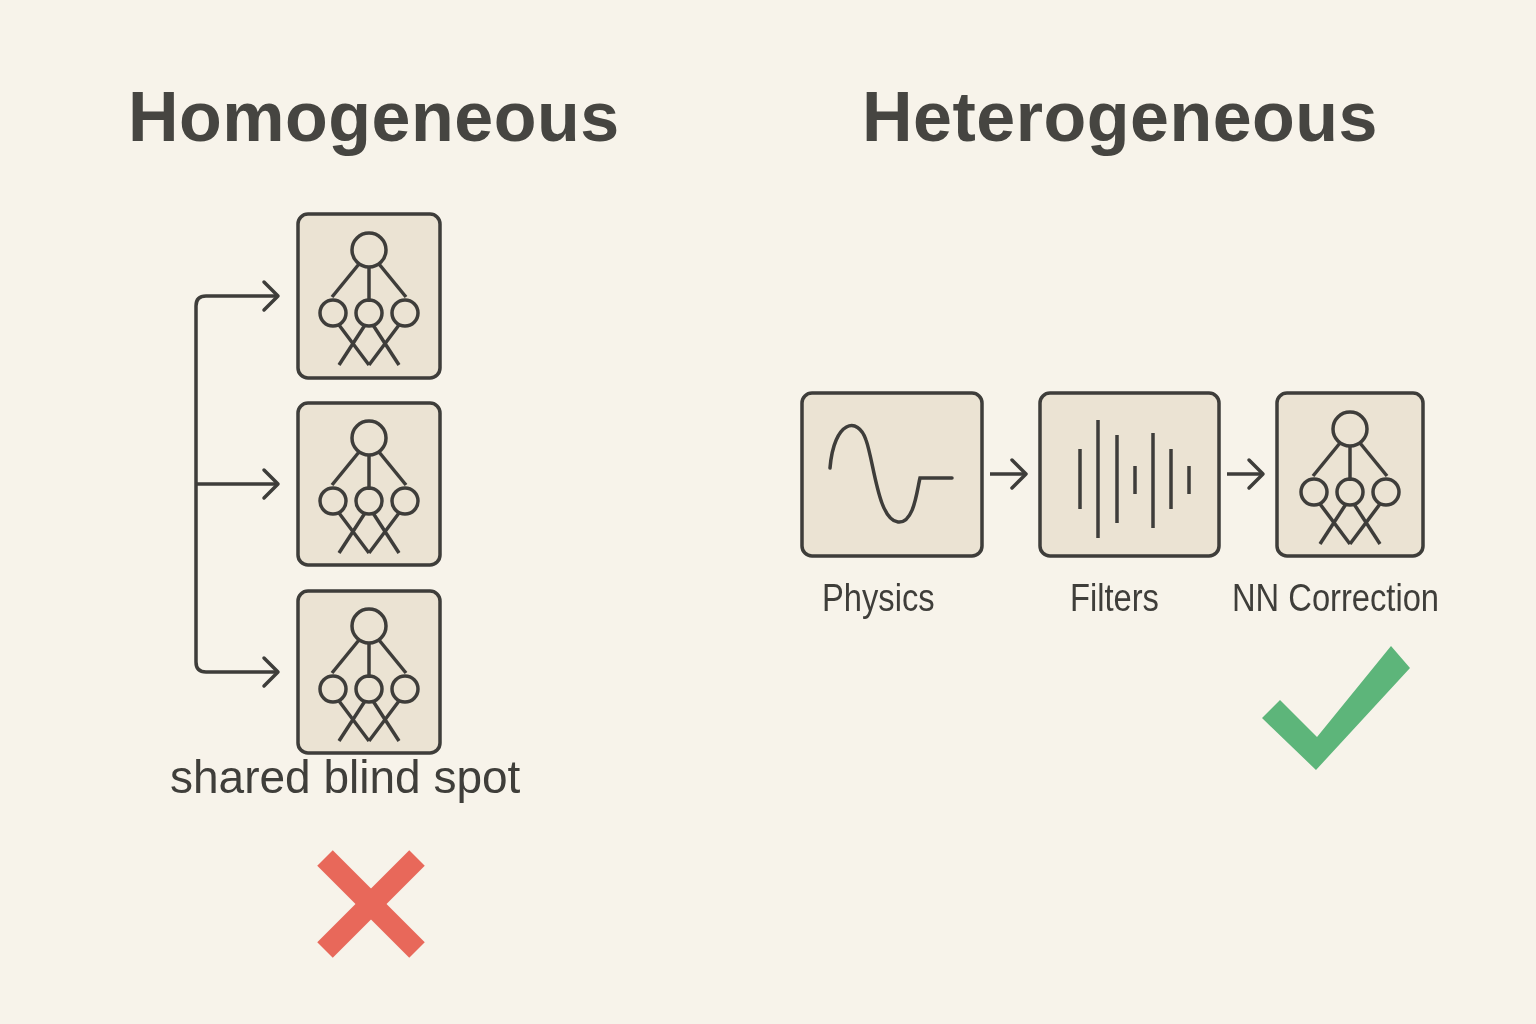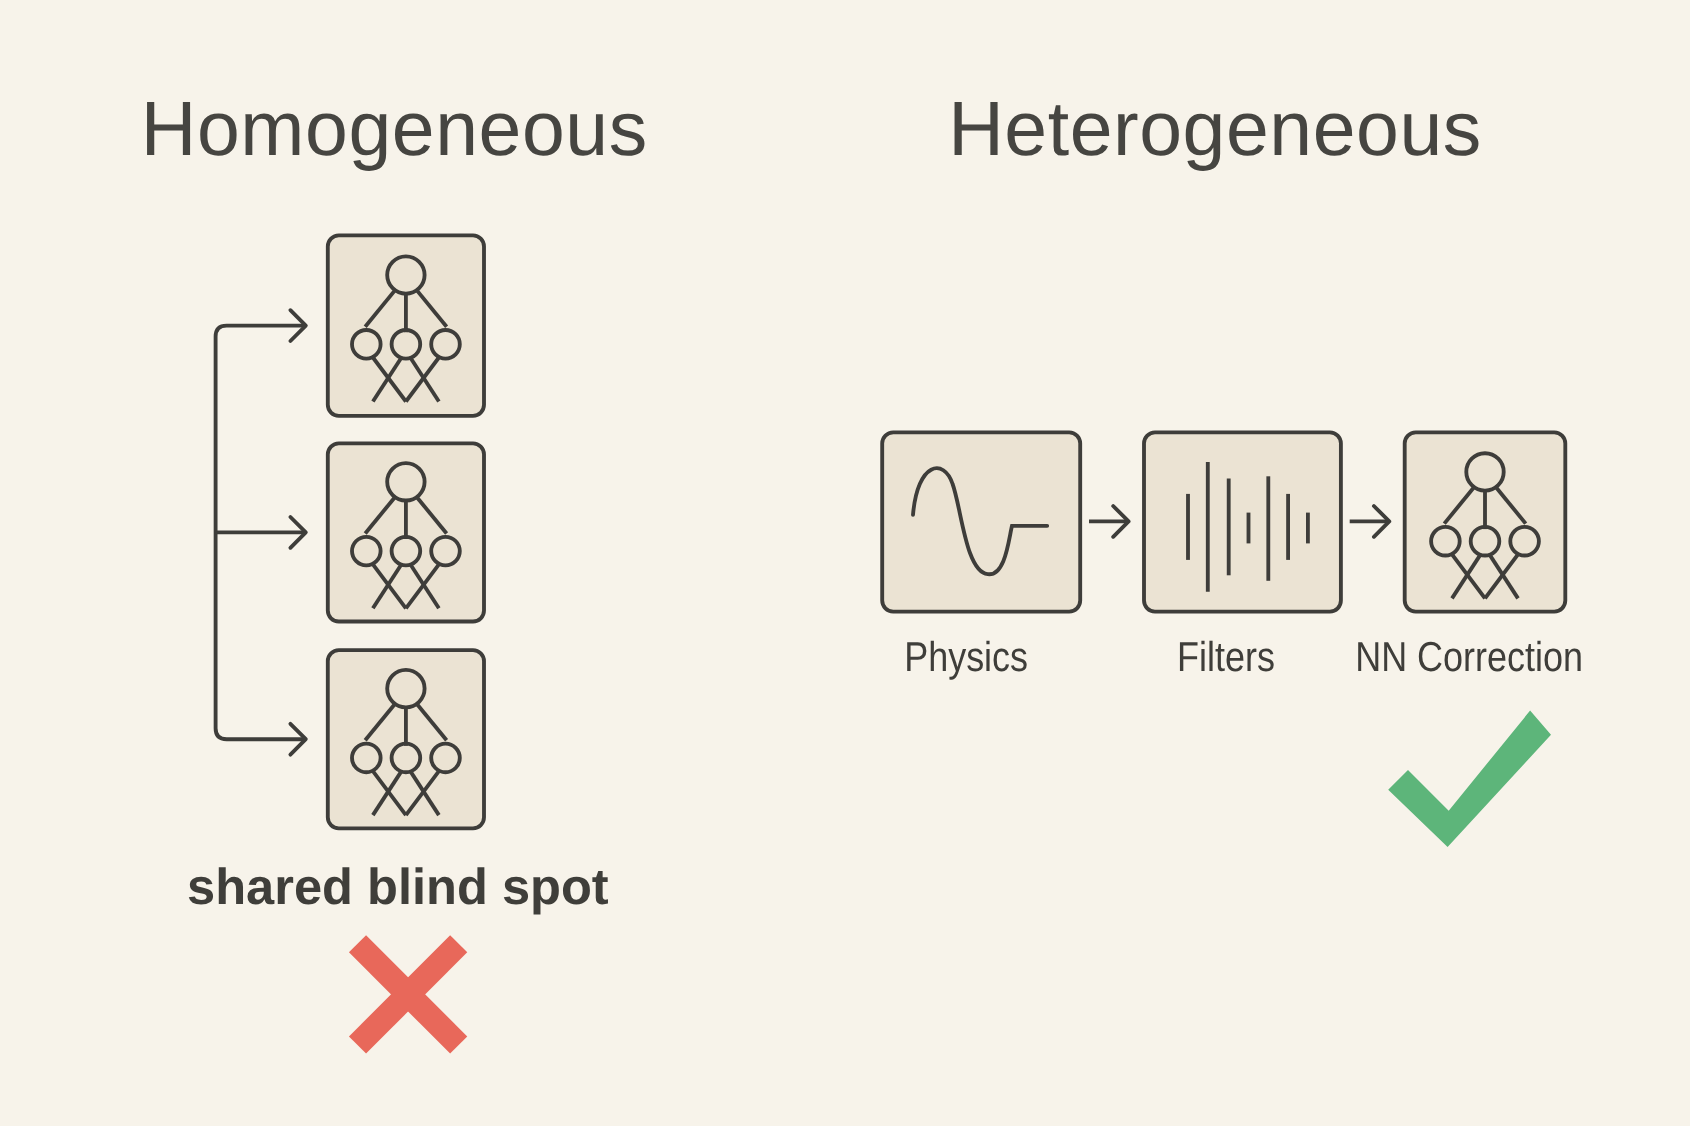--- a/index.html
+++ b/index.html
@@ -8,21 +8,21 @@
       width: 1536px;
       height: 1024px;
       background: #f7f3ea;
       overflow: hidden;
     }
     body { position: relative; font-family: "Liberation Sans", sans-serif; color: #3f3e3a; }
     .title {
       position: absolute;
       top: 72px;
       font-family: "Liberation Sans", sans-serif;
-      font-weight: normal;
+      font-weight: bold;
       font-size: 70px;
       color: #464541;
       line-height: 90px;
       white-space: nowrap;
       letter-spacing: 0.5px;
     }
     #title-left { left: 128px; }
     #title-right { left: 862px; }
     .label {
       position: absolute;
@@ -33,21 +33,21 @@
     }
     .stage-label {
       font-family: "Liberation Sans", sans-serif;
       font-size: 38px;
       transform: scaleX(0.86);
       transform-origin: left center;
     }
     #label-physics { left: 822px; top: 575px; }
     #label-filters { left: 1070px; top: 575px; }
     #label-nn { left: 1232px; top: 575px; }
-    #label-blind { left: 170px; top: 783px; font-size: 46px; font-weight: bold; }
+    #label-blind { left: 170px; top: 754px; font-size: 46px; }
     svg.canvas { position: absolute; left: 0; top: 0; }
   </style>
 </head>
 <body>
 
 <div id="title-left" class="title">Homogeneous</div>
 <div id="title-right" class="title">Heterogeneous</div>
 
 <svg class="canvas" width="1536" height="1024" viewBox="0 0 1536 1024" xmlns="http://www.w3.org/2000/svg">
   <defs>

